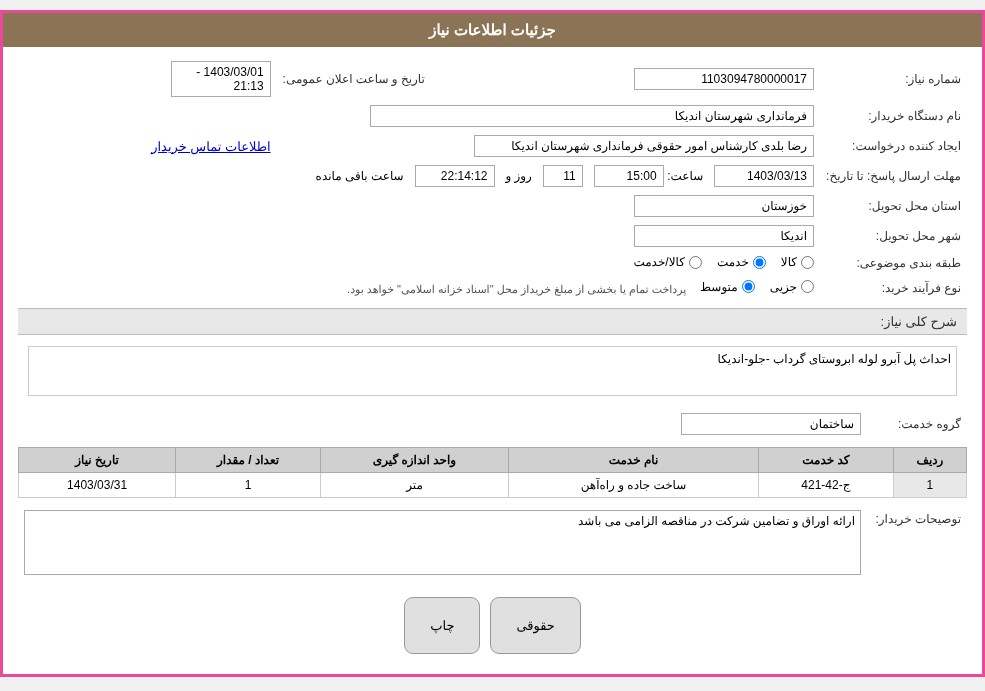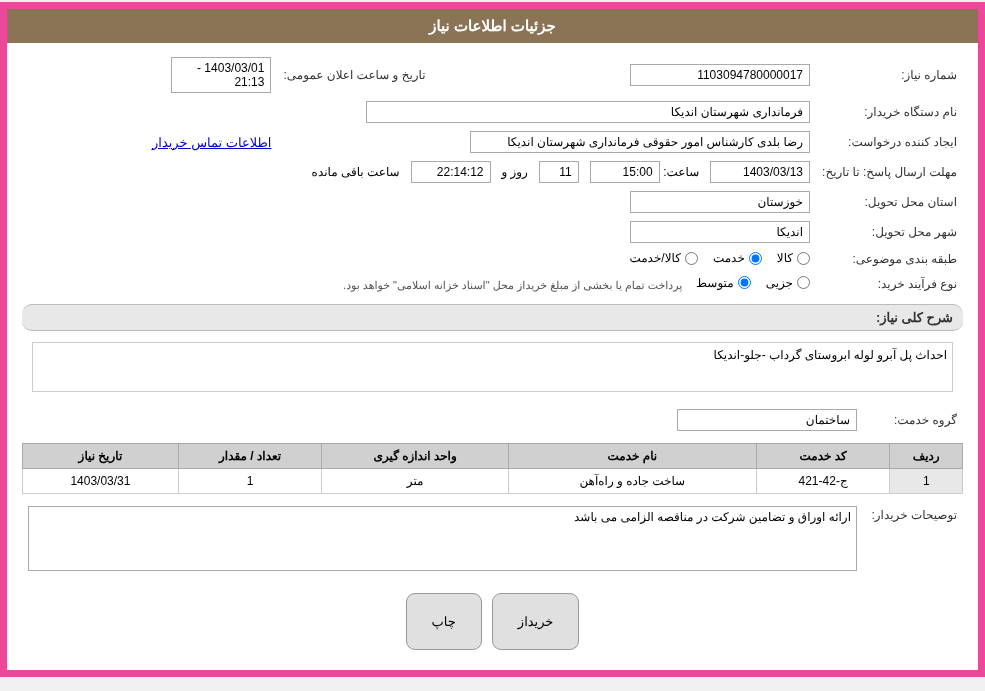--- a/index.html
+++ b/index.html
@@ -4,23 +4,23 @@
   <style>
     * { box-sizing: border-box; margin: 0; padding: 0; }
     body {
       font-family: Tahoma, Arial, sans-serif;
       font-size: 13px;
       background: #f0f0f0;
       direction: rtl;
     }
     .page-wrapper {
       max-width: 985px;
-      margin: 2px auto;
+      margin: 10px auto;
       background: #fff;
-      border: 7px solid #ec4899;
+      border: 3px solid #ec4899;
     }
     .header-bar {
       background: #8B7355;
       color: #fff;
       text-align: center;
       padding: 8px 10px;
       font-size: 15px;
       font-weight: bold;
     }
     .content {
@@ -61,25 +61,24 @@
       width: 100px;
     }
     .input-large {
       width: 444px;
     }
     .section-title {
       background: #e8e8e8;
       border-top: 1px solid #bbb;
       border-bottom: 1px solid #bbb;
       padding: 5px 10px;
-      font-weight: bold;
+      font-weight: normal;
       font-size: 13px;
       color: #333;
       margin: 8px 0 6px 0;
-      border-radius: 10px;
     }
     .link-blue {
       color: #0000cc;
       text-decoration: underline;
       cursor: pointer;
     }
     .radio-group {
       display: inline-flex;
       gap: 15px;
       direction: rtl;
@@ -305,18 +304,18 @@
           <tr>
         <td class="label-cell" style="vertical-align:top; padding-top:6px; width:100px;">توصیحات خریدار:</td>
         <td class="value-cell">
           <textarea class="description-textarea" readonly="" style="">ارائه اوراق و تضامین شرکت در مناقصه الزامی می باشد</textarea>
         </td>
       </tr>
     </tbody>
       </table>
 
     <div class="button-area">
-      <button class="btn btn-back">خریداز</button>
+      <button class="btn btn-back">حقوقی</button>
       <button class="btn btn-print">چاپ</button>
     </div>
 
   </div>
 </div>
 
 </body></html>

